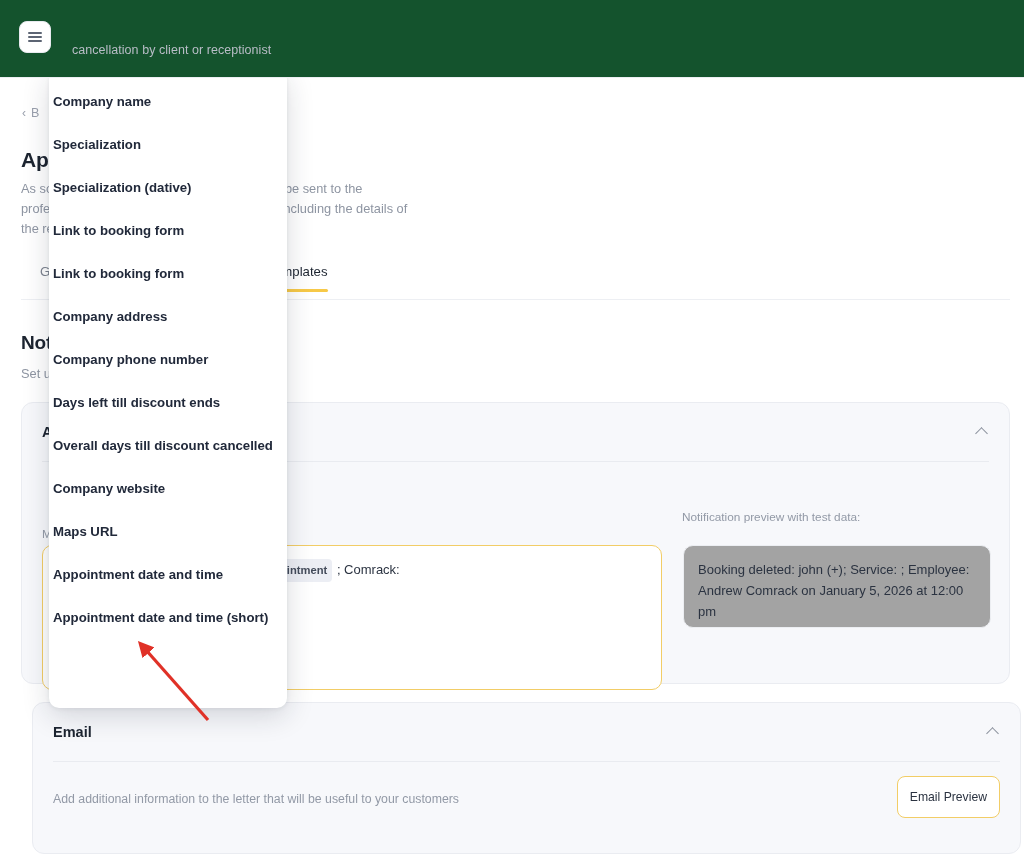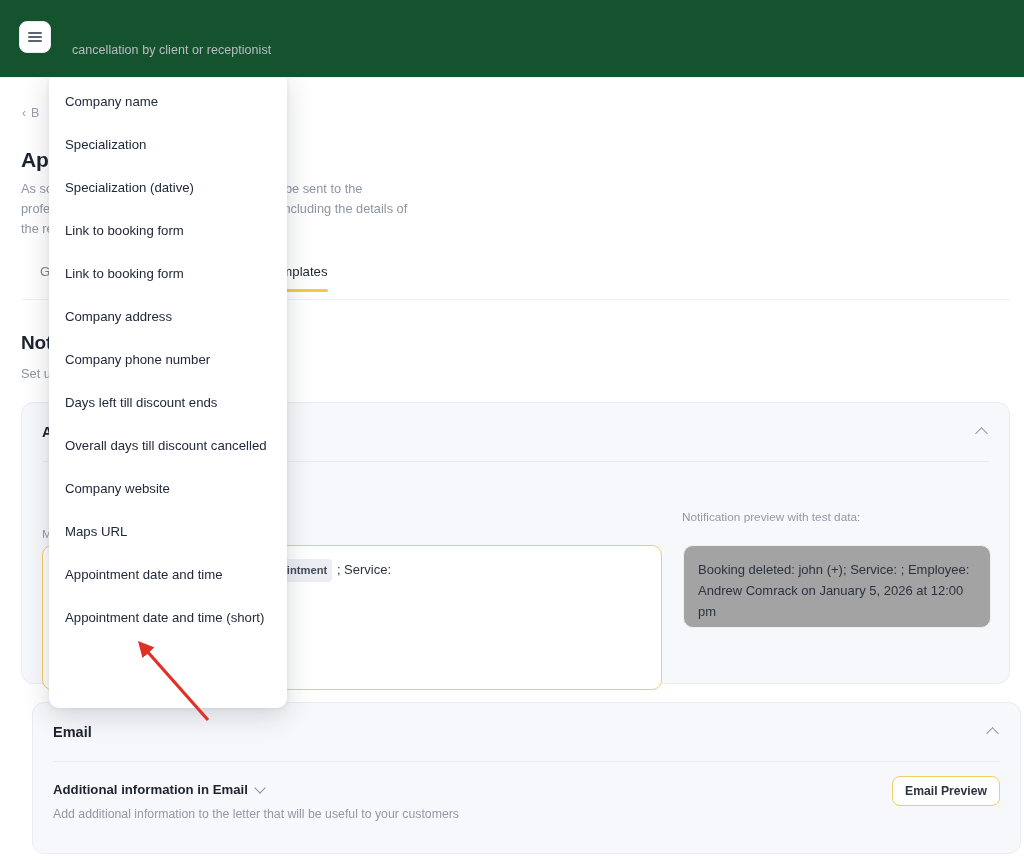--- a/index.html
+++ b/index.html
@@ -362,27 +362,27 @@
   }
   .addinfo-desc {
     margin-top: 10px;
     font-size: 12.3px;
     color: #9299a6;
   }
   .email-preview-btn {
     position: absolute;
     right: 20px;
     top: 14px;
-    height: 30px;
+    height: 42px;
     padding: 0 12px;
     background: #ffffff;
     border: 1px solid #f2cd66;
     border-radius: 8px;
     font-size: 12.2px;
-    font-weight: 700;
+    font-weight: 400;
     color: #2b3341;
     cursor: pointer;
     display: flex;
     align-items: center;
   }
 
   
   .dropdown {
     position: absolute;
     left: 49px;
@@ -393,25 +393,26 @@
     border-radius: 10px;
     box-shadow: 0 8px 28px rgba(24,32,48,0.16), 0 1px 4px rgba(24,32,48,0.08);
     padding: 10px 0;
     z-index: 50;
     overflow: hidden;
   }
   .dd-item {
     height: 43px;
     display: flex;
     align-items: center;
-    padding: 0 16px;
+    padding: 0 4px;
     font-size: 13.2px;
     color: #21293a;
     cursor: pointer;
     white-space: nowrap;
+    font-weight: bold;
   }
 
   
   .annotation-arrow {
     position: absolute;
     left: 130px;
     top: 640px;
     width: 110px;
     height: 90px;
     z-index: 60;
@@ -463,21 +464,21 @@
           <span class="chev-up-glyph"></span>
         </div>
       </div>
       <div class="card-divider"></div>
 
       <div class="card-body">
 
         <div class="editor-label">M</div>
 
         <div class="editor-box">
-          <span class="var-chip">ne number</span><span> ); Service: </span><span class="var-chip">Services in appointment</span><span> ; Service: </span><br><span class="var-chip">me</span>
+          <span class="var-chip">ne number</span><span> ); Service: </span><span class="var-chip">Services in appointment</span><span> ; Comrack: </span><br><span class="var-chip">me</span>
         </div>
 
         <div class="editor-toolbar">
           <div class="add-variable-btn">
             <span class="plus">+</span>
             <span>Add variable</span>
           </div>
           <div class="emoji-btn">
             <span>☺</span>
           </div>
@@ -491,24 +492,20 @@
     <div class="card card-email">
       <div class="card-head">
         <div class="card-title">Email</div>
         <div class="collapse-chev">
           <span class="chev-up-glyph"></span>
         </div>
       </div>
       <div class="card-divider"></div>
 
       <div class="email-body">
-        <div class="addinfo-row">
-          <span class="addinfo-title">Additional information in Email</span>
-          <span class="chev-down-glyph"></span>
-        </div>
         <div class="addinfo-desc">Add additional information to the letter that will be useful to your customers</div>
 
         <div class="email-preview-btn">
           <span>Email Preview</span>
         </div>
       </div>
     </div>
 
     <div class="dropdown">
       <div class="dd-item">Company name</div>

